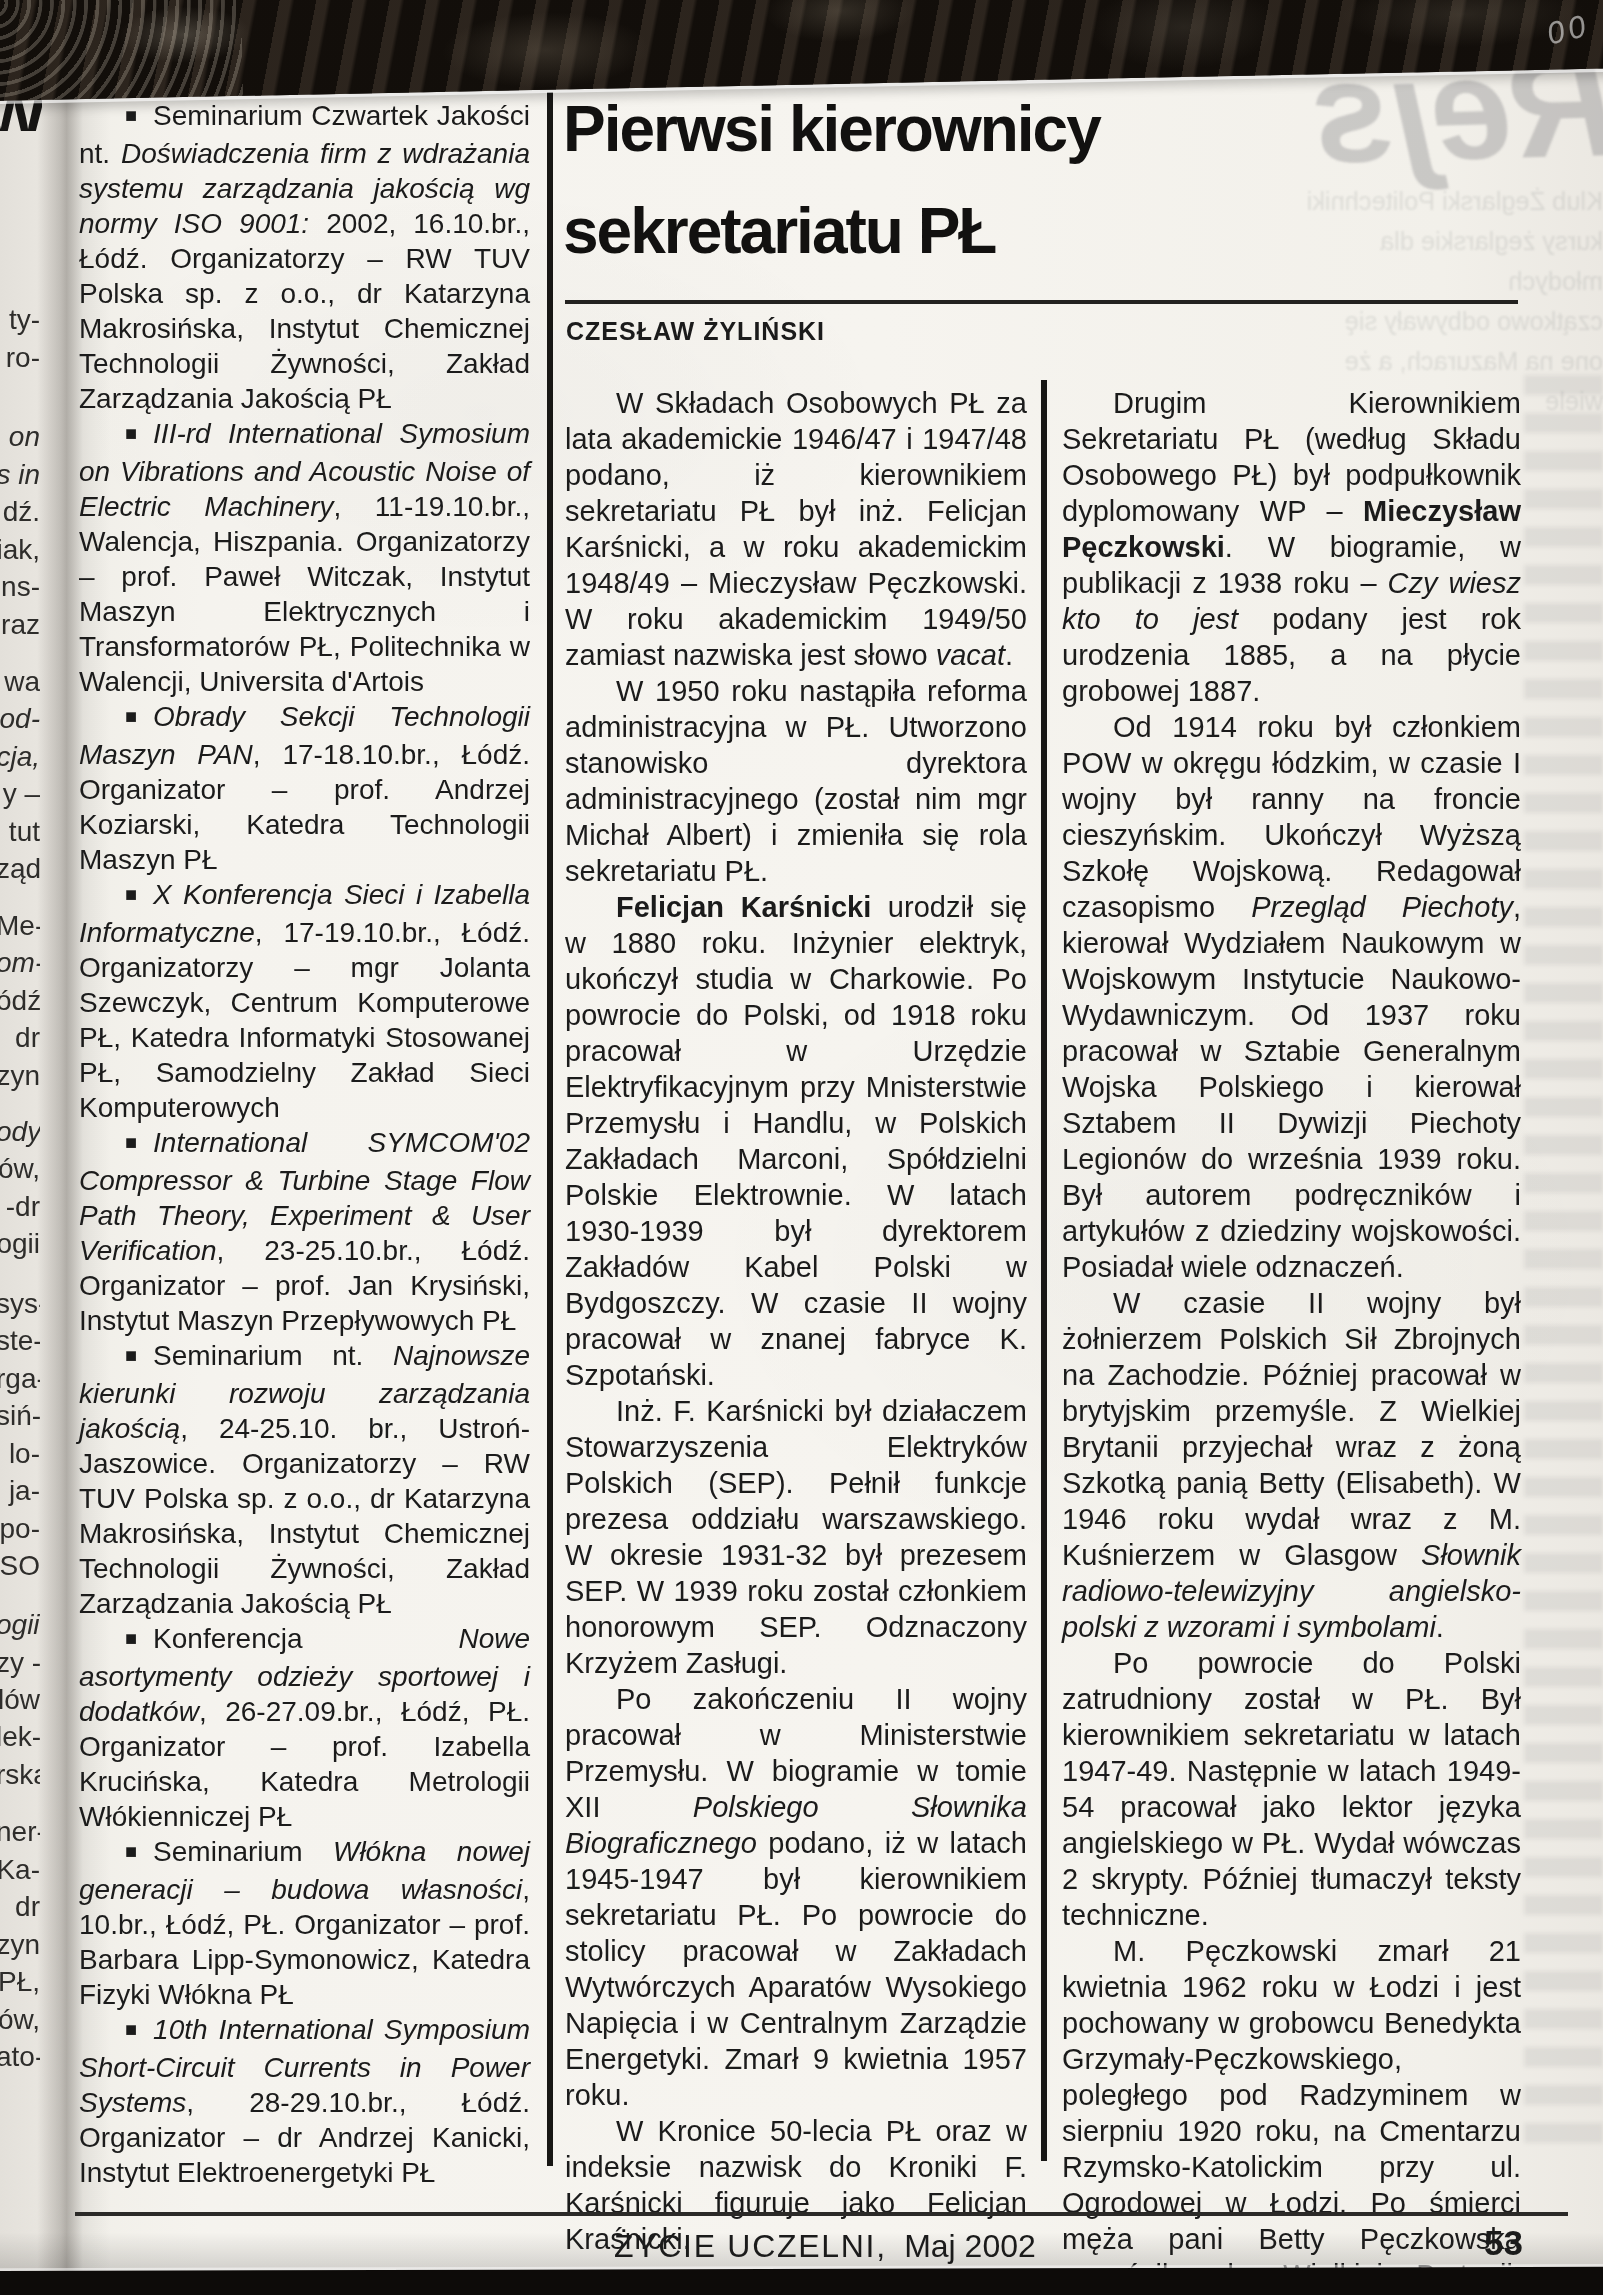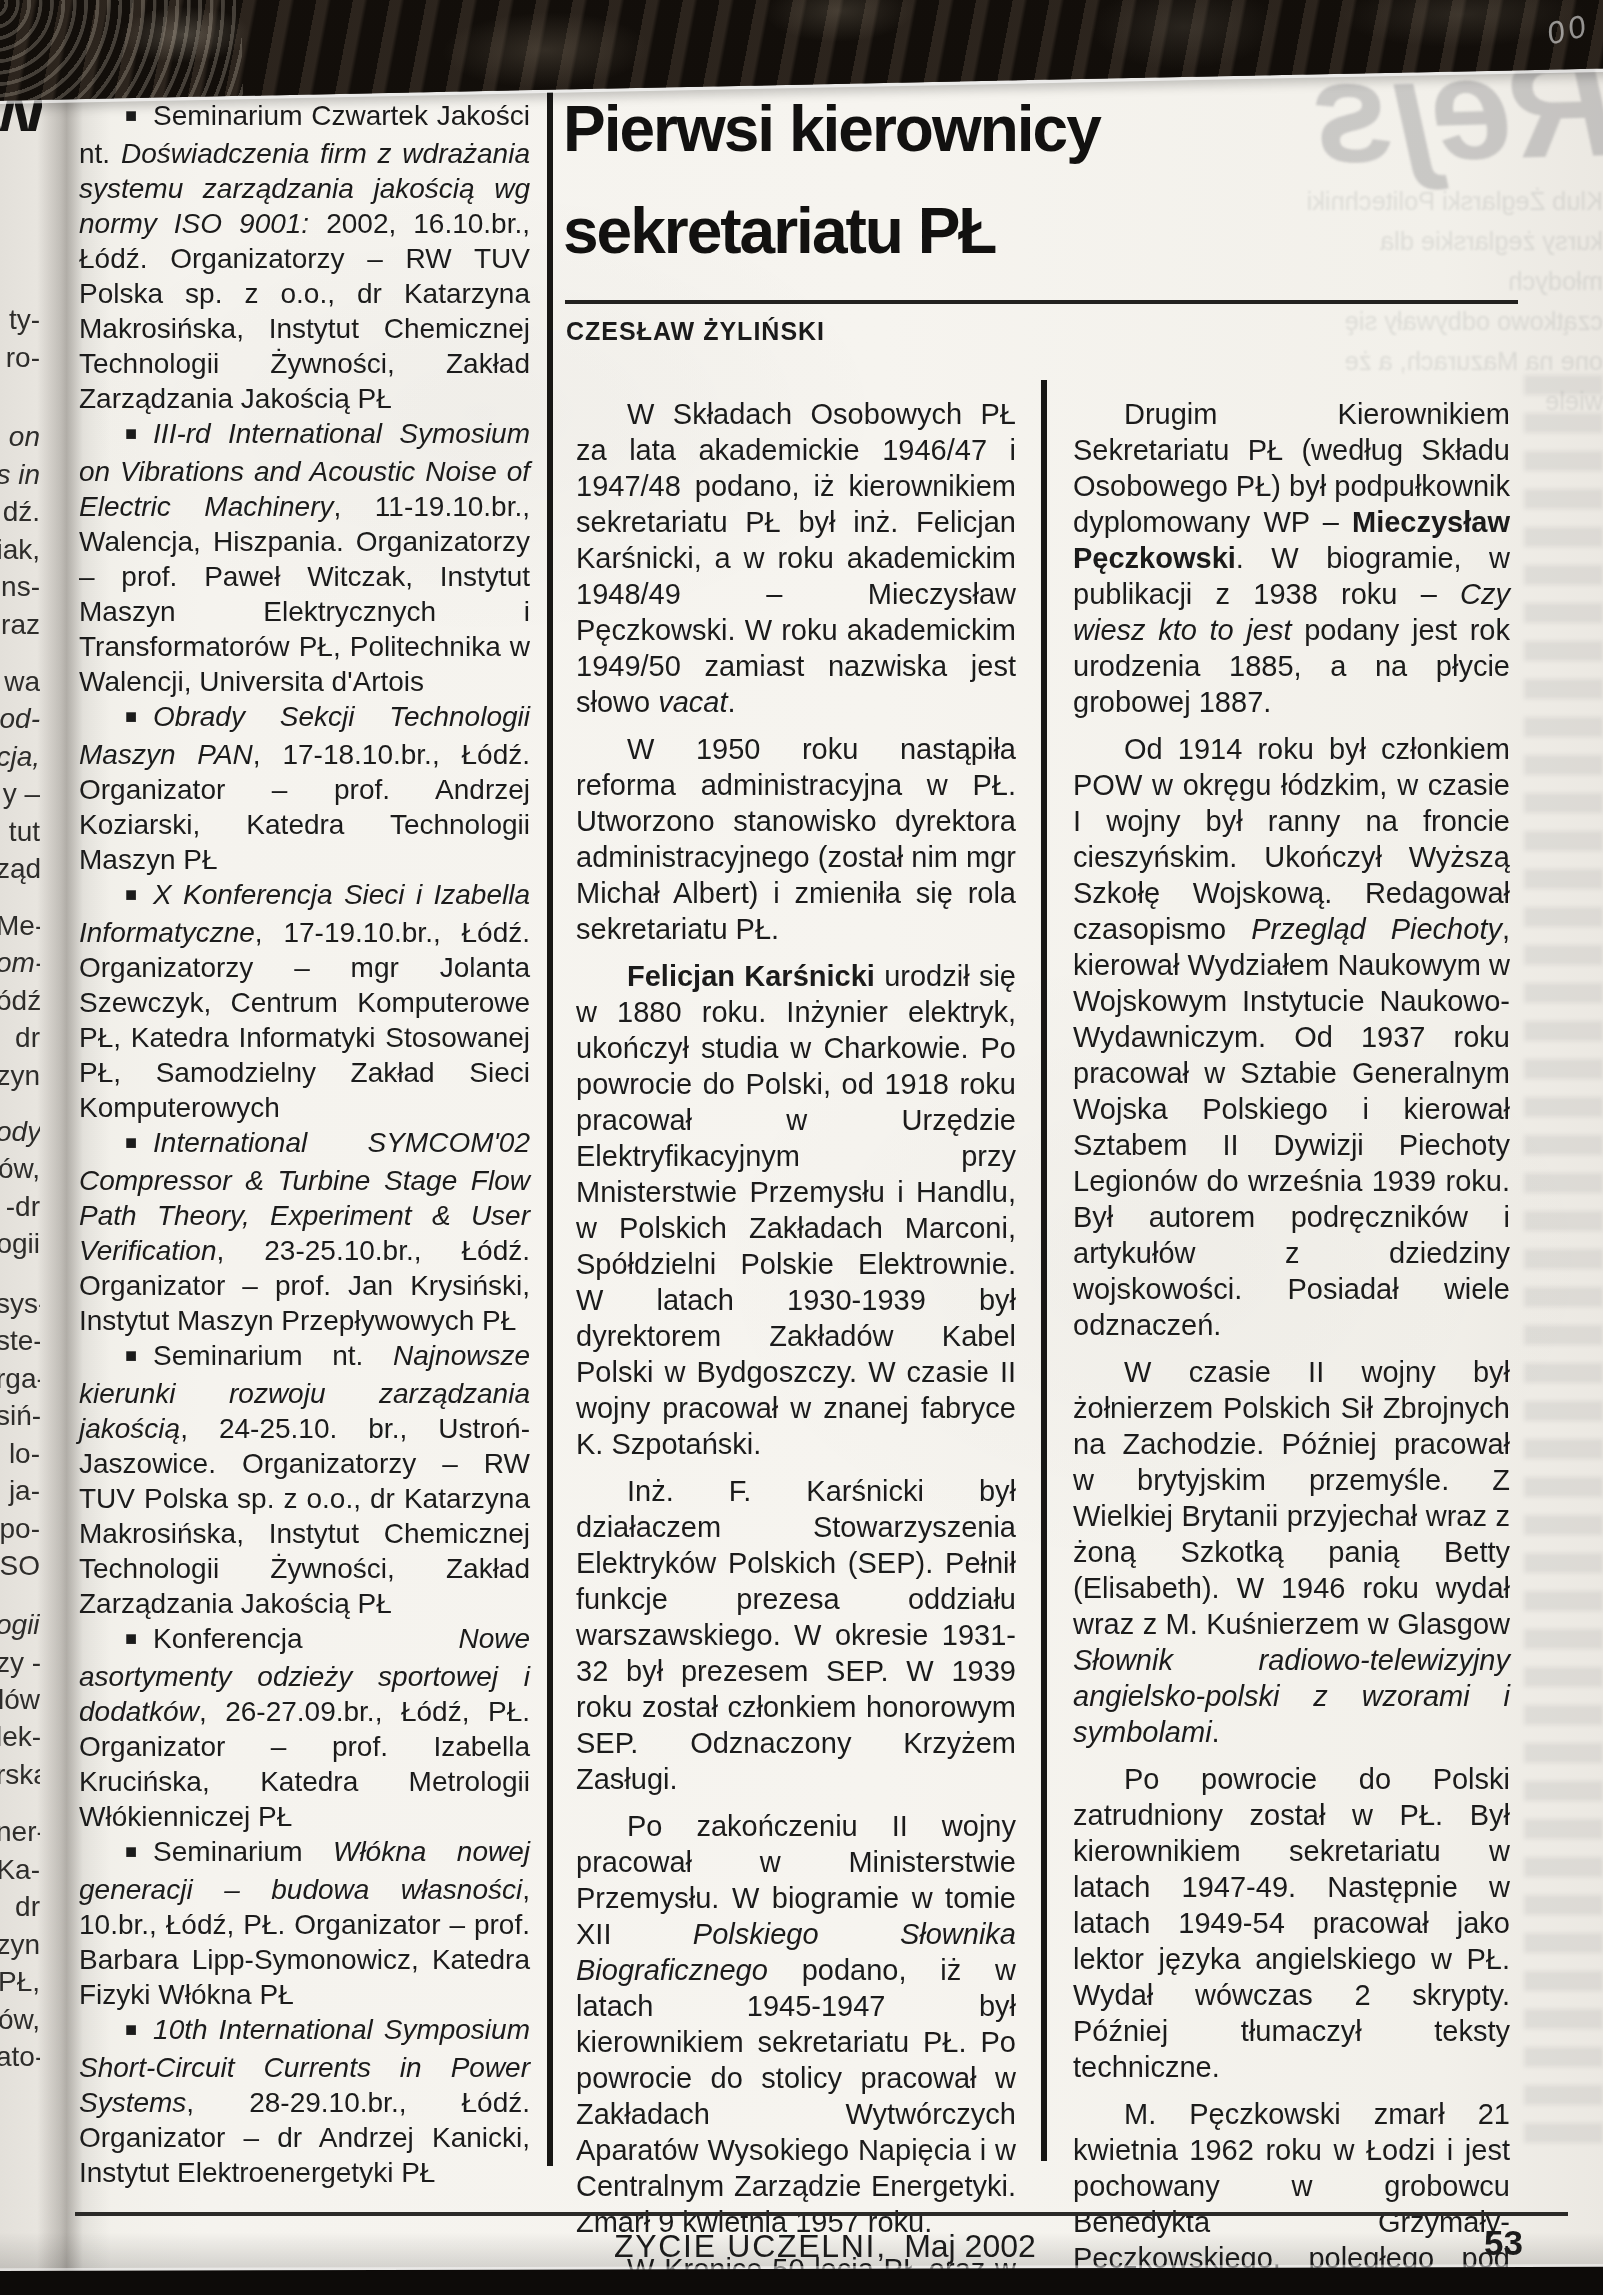--- a/index.html
+++ b/index.html
@@ -46,21 +46,21 @@
   .vrule2{left:1041px;top:380px;height:1781px;}
   
   .headline{position:absolute;left:563px;top:78px;width:977px;z-index:2;margin:0;
     font-size:64px;line-height:102px;font-weight:bold;letter-spacing:-2px;color:#121110;}
   .byline-rule{position:absolute;left:565px;top:300px;width:953px;height:4px;background:#232220;z-index:2;}
   .byline{position:absolute;left:566px;top:317px;z-index:2;font-size:25px;font-weight:bold;letter-spacing:1px;}
   
   .art-col{position:absolute;top:385px;z-index:2;font-size:29px;line-height:36px;text-align:justify;}
   .col-mid{left:565px;width:462px;}
   .col-right{left:1062px;width:459px;}
-  .art{margin:11px;text-indent:51px;}
+  .art{margin:0;text-indent:51px;}
   .i{font-style:italic;}
   .b{font-weight:bold;}
   
   .footer-rule{position:absolute;left:75px;top:2212px;width:1493px;height:4px;background:#2b2a28;z-index:2;}
   .footer{position:absolute;left:614px;top:2228px;z-index:2;font-size:32px;white-space:nowrap;}
   .footer .pub{letter-spacing:1.7px;margin-right:17.4px;}
   .pageno{position:absolute;left:1484px;top:2223px;z-index:2;font-size:35px;font-weight:bold;}
   
   .ghost{position:absolute;z-index:1;pointer-events:none;}
   .ghost-title{right:-12px;top:27px;font-size:144px;font-weight:bold;font-style:italic;

